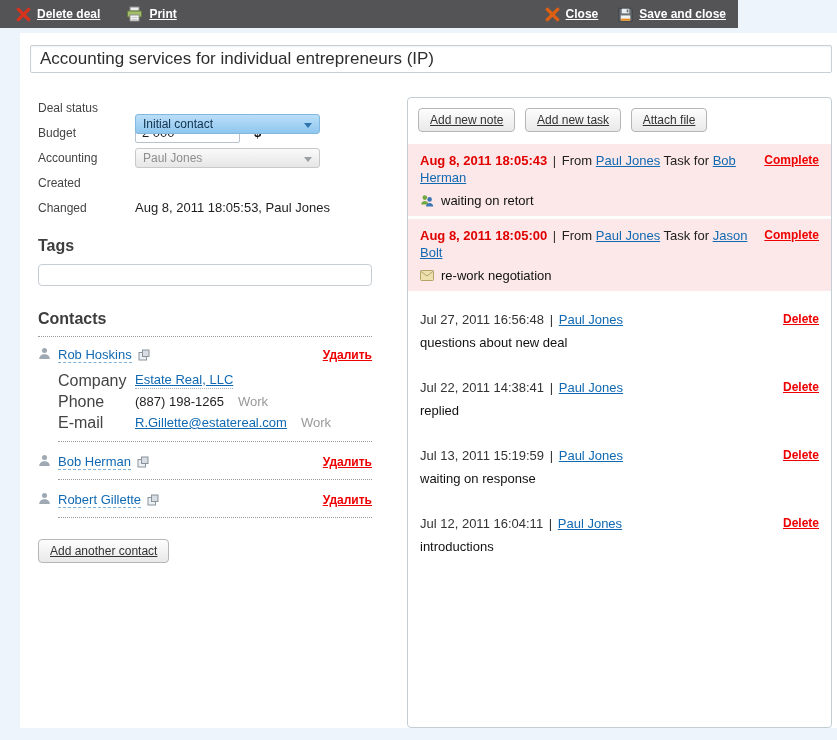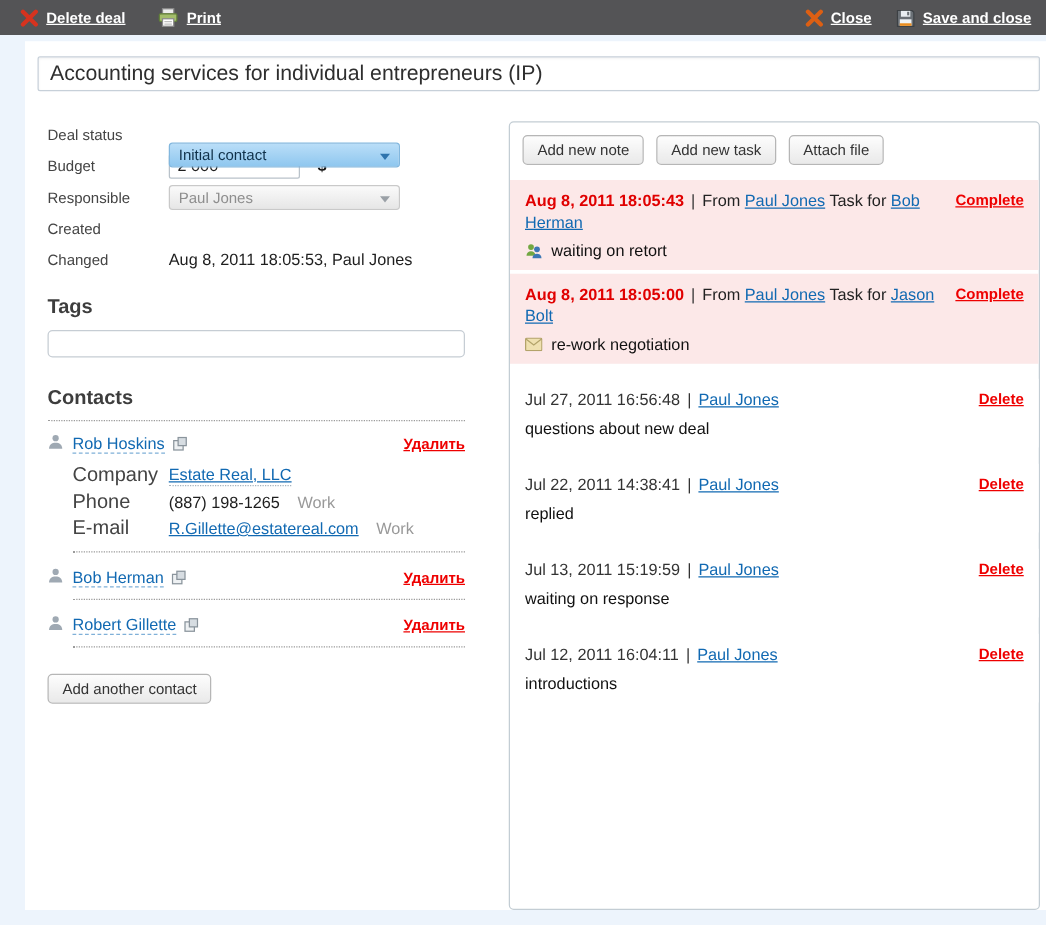--- a/index.html
+++ b/index.html
@@ -7,21 +7,21 @@
   body {
     font-family: "Liberation Sans", sans-serif;
     background: #edf4fc;
     position: relative;
     overflow: hidden;
     font-size: 13px;
     color: #222;
   }
   
   .toolbar {
-    position: absolute; top: 0; left: 0; width: 837px; height: 28px;
+    position: absolute; top: 0; left: 0; width: 738px; height: 28px;
     background: #545456;
     display: flex; align-items: center;
     padding: 0 8px 0 16px;
   }
   .toolbar .tb-group { display: flex; align-items: center; gap: 6px; }
   .toolbar .tb-right { margin-left: auto; display: flex; align-items: center; gap: 6px; }
   .tb-link {
     color: #fff; font-size: 12px; font-weight: bold;
     text-decoration: underline; cursor: pointer; margin-right: 20px;
   }
@@ -96,21 +96,21 @@
   .detail-label { width: 77px; flex: none; font-size: 16px; color: #444; }
   .detail-value { font-size: 13px; color: #1e1e1e; }
   .detail-link { color: #1169b2; text-decoration: underline; cursor: pointer; }
   .u-dotted { border-bottom: 1px dotted #a8b4bd; padding-bottom: 1px; }
   .type-suffix { color: #999; font-size: 13px; margin-left: 14px; }
   .btn {
     display: inline-block;
     background: linear-gradient(#fdfdfd, #e9e9e9);
     border: 1px solid #b6b6b6; border-radius: 4px;
     font-family: "Liberation Sans", sans-serif;
-    font-size: 12px; color: #333; padding: 4px 11px; cursor: pointer;
+    font-size: 12px; color: #333; padding: 4px 11px; cursor: pointer; text-decoration: underline;
   }
   .add-contact-btn { margin-top: 19px; }
   
   .feed-panel {
     position: absolute; top: 64px; left: 387px; width: 425px; height: 631px;
     background: #fff; border: 1px solid #c3cdd4; border-radius: 4px;
     overflow: hidden;
   }
   .feed-buttons { padding: 10px 10px 12px 10px; }
   .feed-buttons .btn { margin-right: 6px; }
@@ -185,21 +185,21 @@
       </div>
     </div>
 
     <div class="form-row">
       <span class="form-label">Budget</span>
       <input class="budget-input" type="text" value="2 000" style="">
       <span class="currency">$</span>
     </div>
 
     <div class="form-row">
-      <span class="form-label">Responsible</span>
+      <span class="form-label">Accounting</span>
       <div class="dropdown dd-disabled">
         <span>Paul Jones</span>
         <span class="caret"></span>
       </div>
     </div>
 
     <div class="form-row">
       <span class="form-label">Created</span>
     </div>
 

